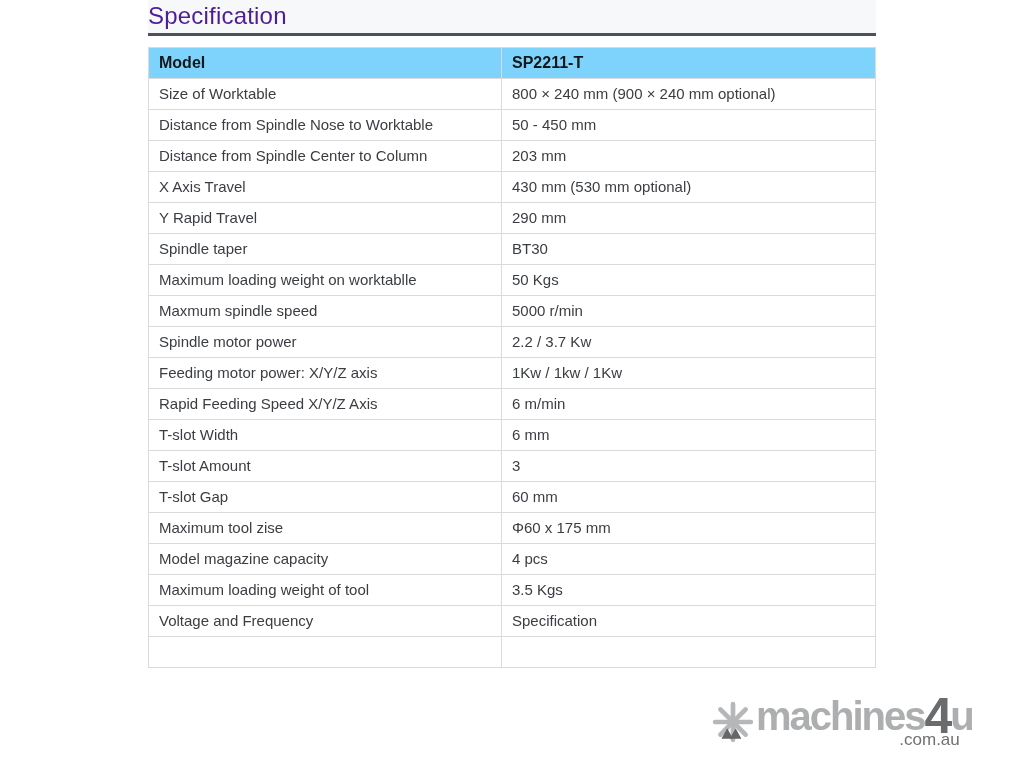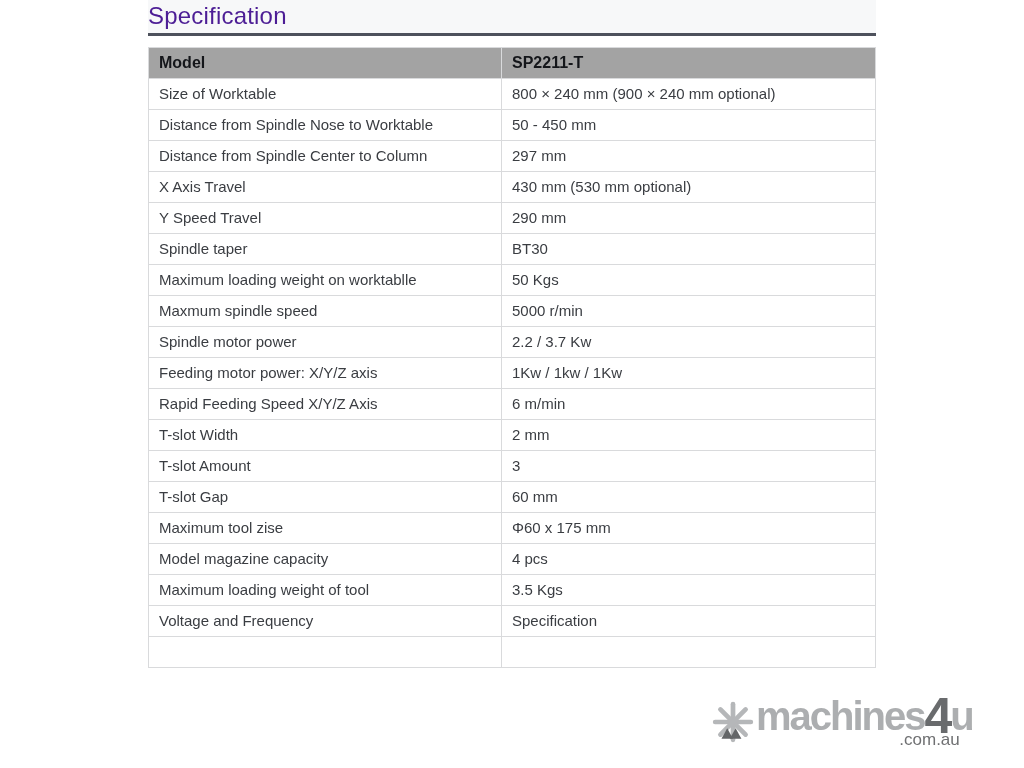--- a/index.html
+++ b/index.html
@@ -43,21 +43,21 @@
   .spec-table col.c1 { width: 353px; }
   .spec-table th, .spec-table td {
     border: 1px solid #d9dadc;
     text-align: left;
     vertical-align: middle;
     padding: 5px 10px;
     overflow: hidden;
     white-space: nowrap;
   }
   .spec-table th {
-    background: #a3a3a3;
+    background: #7dd3fc;
     font-size: 16px;
     line-height: 20px;
     font-weight: 700;
     color: #14161a;
   }
   .spec-table td {
     font-size: 15px;
     line-height: 20px;
     color: #3a3d42;
     background: #ffffff;
@@ -131,28 +131,28 @@
     <tr>
           <td>Size of Worktable</td>
           <td>800 × 240 mm (900 × 240 mm optional)</td>
         </tr>
         <tr>
           <td>Distance from Spindle Nose to Worktable</td>
           <td>50 - 450 mm</td>
         </tr>
         <tr>
           <td>Distance from Spindle Center to Column</td>
-          <td>297 mm</td>
+          <td>203 mm</td>
         </tr>
         <tr>
           <td>X Axis Travel</td>
           <td>430 mm (530 mm optional)</td>
         </tr>
         <tr>
-          <td>Y Speed Travel</td>
+          <td>Y Rapid Travel</td>
           <td>290 mm</td>
         </tr>
         <tr>
           <td>Spindle taper</td>
           <td>BT30</td>
         </tr>
         <tr>
           <td>Maximum loading weight on worktablle</td>
           <td>50 Kgs</td>
         </tr>
@@ -167,21 +167,21 @@
         <tr>
           <td>Feeding motor power: X/Y/Z axis</td>
           <td>1Kw / 1kw / 1Kw</td>
         </tr>
         <tr>
           <td>Rapid Feeding Speed X/Y/Z Axis</td>
           <td>6 m/min</td>
         </tr>
         <tr>
           <td>T-slot Width</td>
-          <td>2 mm</td>
+          <td>6 mm</td>
         </tr>
         <tr>
           <td>T-slot Amount</td>
           <td>3</td>
         </tr>
         <tr>
           <td>T-slot Gap</td>
           <td>60 mm</td>
         </tr>
         <tr>

